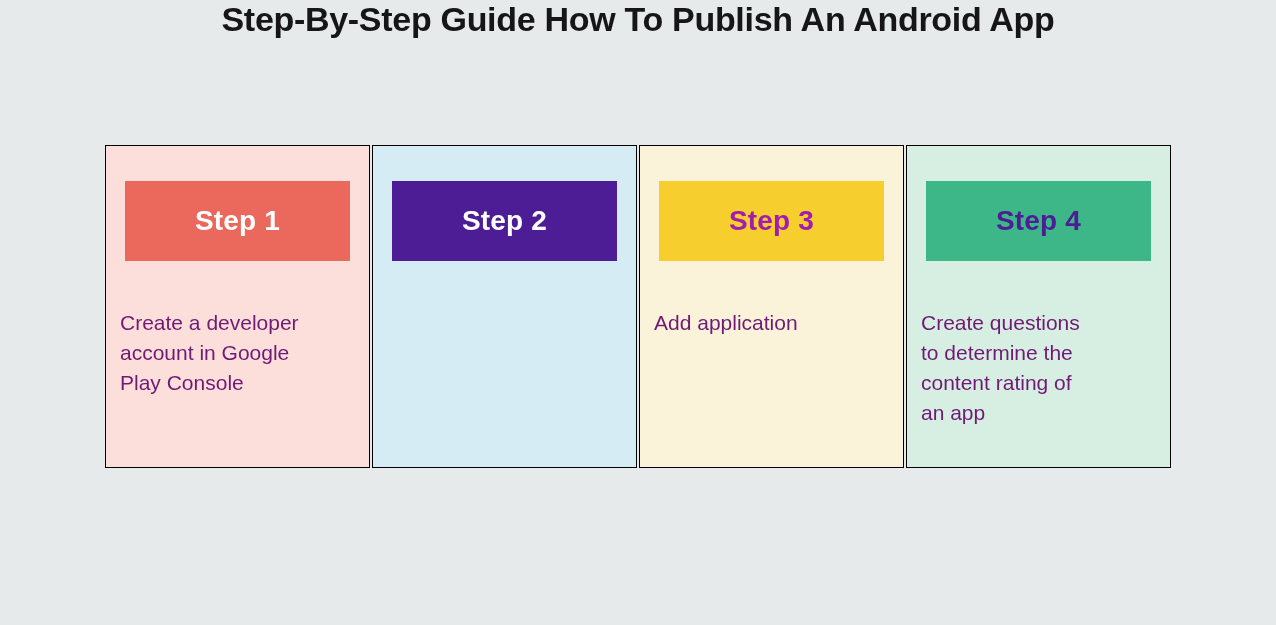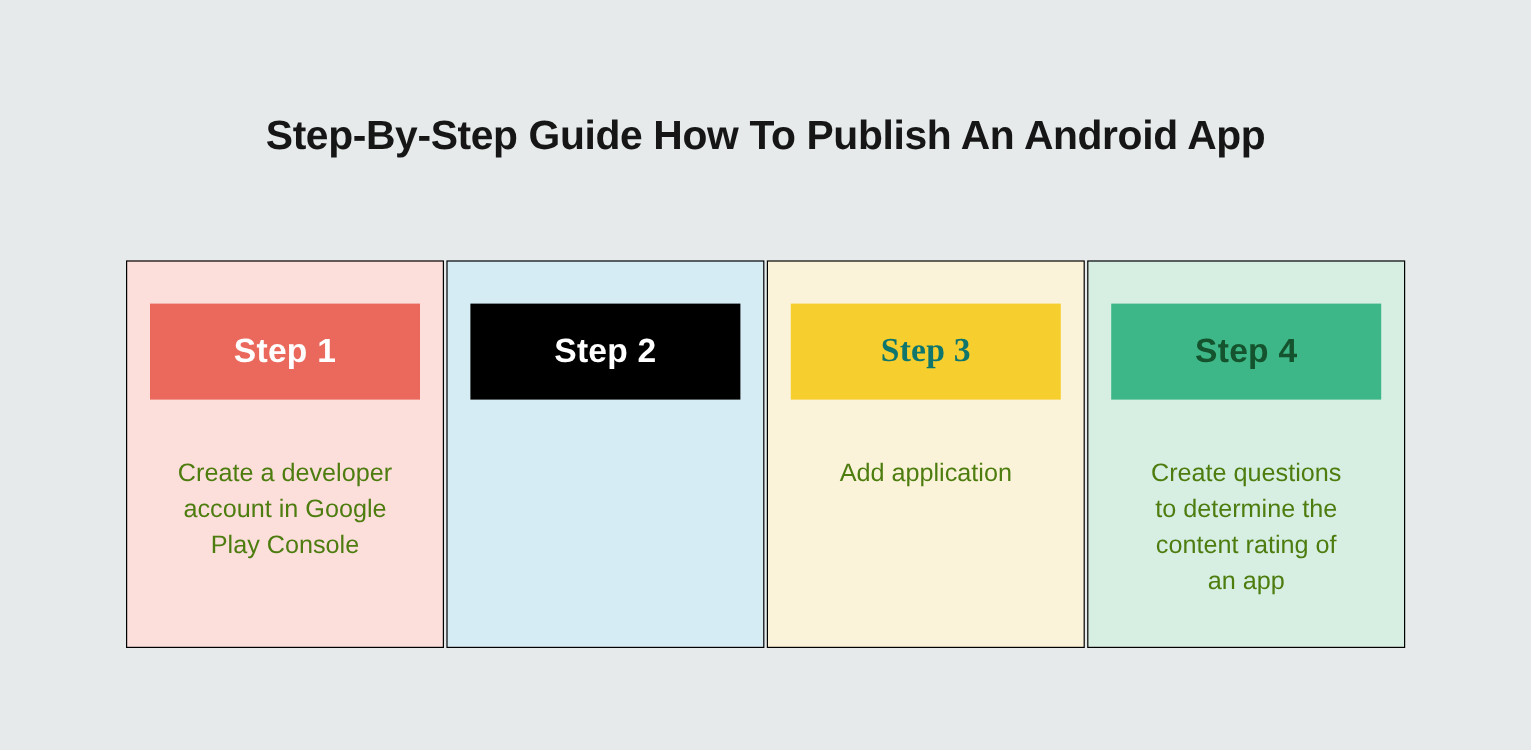--- a/index.html
+++ b/index.html
@@ -13,55 +13,54 @@
     font-family: "Liberation Sans", sans-serif;
     overflow: hidden;
   }
   .canvas {
     width: 1276px;
     height: 625px;
     position: relative;
   }
   .page-title {
     margin: 0;
-    padding-top: 94px;
     text-align: center;
     font-size: 34px;
     font-weight: 700;
     letter-spacing: -0.3px;
     color: #161616;
   }
   .cards-row {
     display: flex;
     justify-content: center;
     gap: 2px;
-    margin-top: 84px;
+    margin-top: 106px;
   }
   .step-card {
     width: 265px;
     height: 323px;
     box-sizing: border-box;
     border: 1px solid #000000;
   }
   .step-header {
     margin: 35px 19px 0 19px;
     height: 80px;
     display: flex;
     align-items: center;
     justify-content: center;
     font-size: 28px;
     font-weight: 700;
     letter-spacing: 0.2px;
   }
   .step-desc {
     margin: 47px 14px 0 14px;
-    text-align: center;
+    text-align: left;
     font-size: 21px;
     line-height: 30px;
-    color: #4d7c0f;
+    color: #701a75;
     white-space: pre-line;
   }
 </style>
 </head>
 <body>
 
 <div class="canvas">
 
   <h1 class="page-title">Step-By-Step Guide How To Publish An Android App</h1>
 
@@ -70,34 +69,34 @@
     <div class="step-card" style="background-color: rgb(252, 222, 218);">
       <div class="step-header" style="background-color: rgb(235, 104, 92); color: rgb(255, 255, 255);">
         <span>Step 1</span>
       </div>
       <p class="step-desc">Create a developer
 account in Google
 Play Console</p>
     </div>
 
     <div class="step-card" style="background-color: rgb(214, 236, 245);">
-      <div class="step-header" style="background-color: #000000; color: rgb(255, 255, 255);">
+      <div class="step-header" style="background-color: #4c1d95; color: rgb(255, 255, 255);">
         <span>Step 2</span>
       </div>
     </div>
 
     <div class="step-card" style="background-color: rgb(251, 243, 217);">
-      <div class="step-header" style="background-color: rgb(246, 206, 45); color: #0f766e; font-family: Liberation Serif, serif;">
+      <div class="step-header" style="background-color: rgb(246, 206, 45); color: #a21caf;">
         <span>Step 3</span>
       </div>
       <p class="step-desc">Add application</p>
     </div>
 
     <div class="step-card" style="background-color: rgb(215, 238, 226);">
-      <div class="step-header" style="background-color: rgb(61, 183, 135); color: #14532d;">
+      <div class="step-header" style="background-color: rgb(61, 183, 135); color: #4c1d95;">
         <span>Step 4</span>
       </div>
       <p class="step-desc">Create questions
 to determine the
 content rating of
 an app</p>
     </div>
 
   </div>
 </div>

